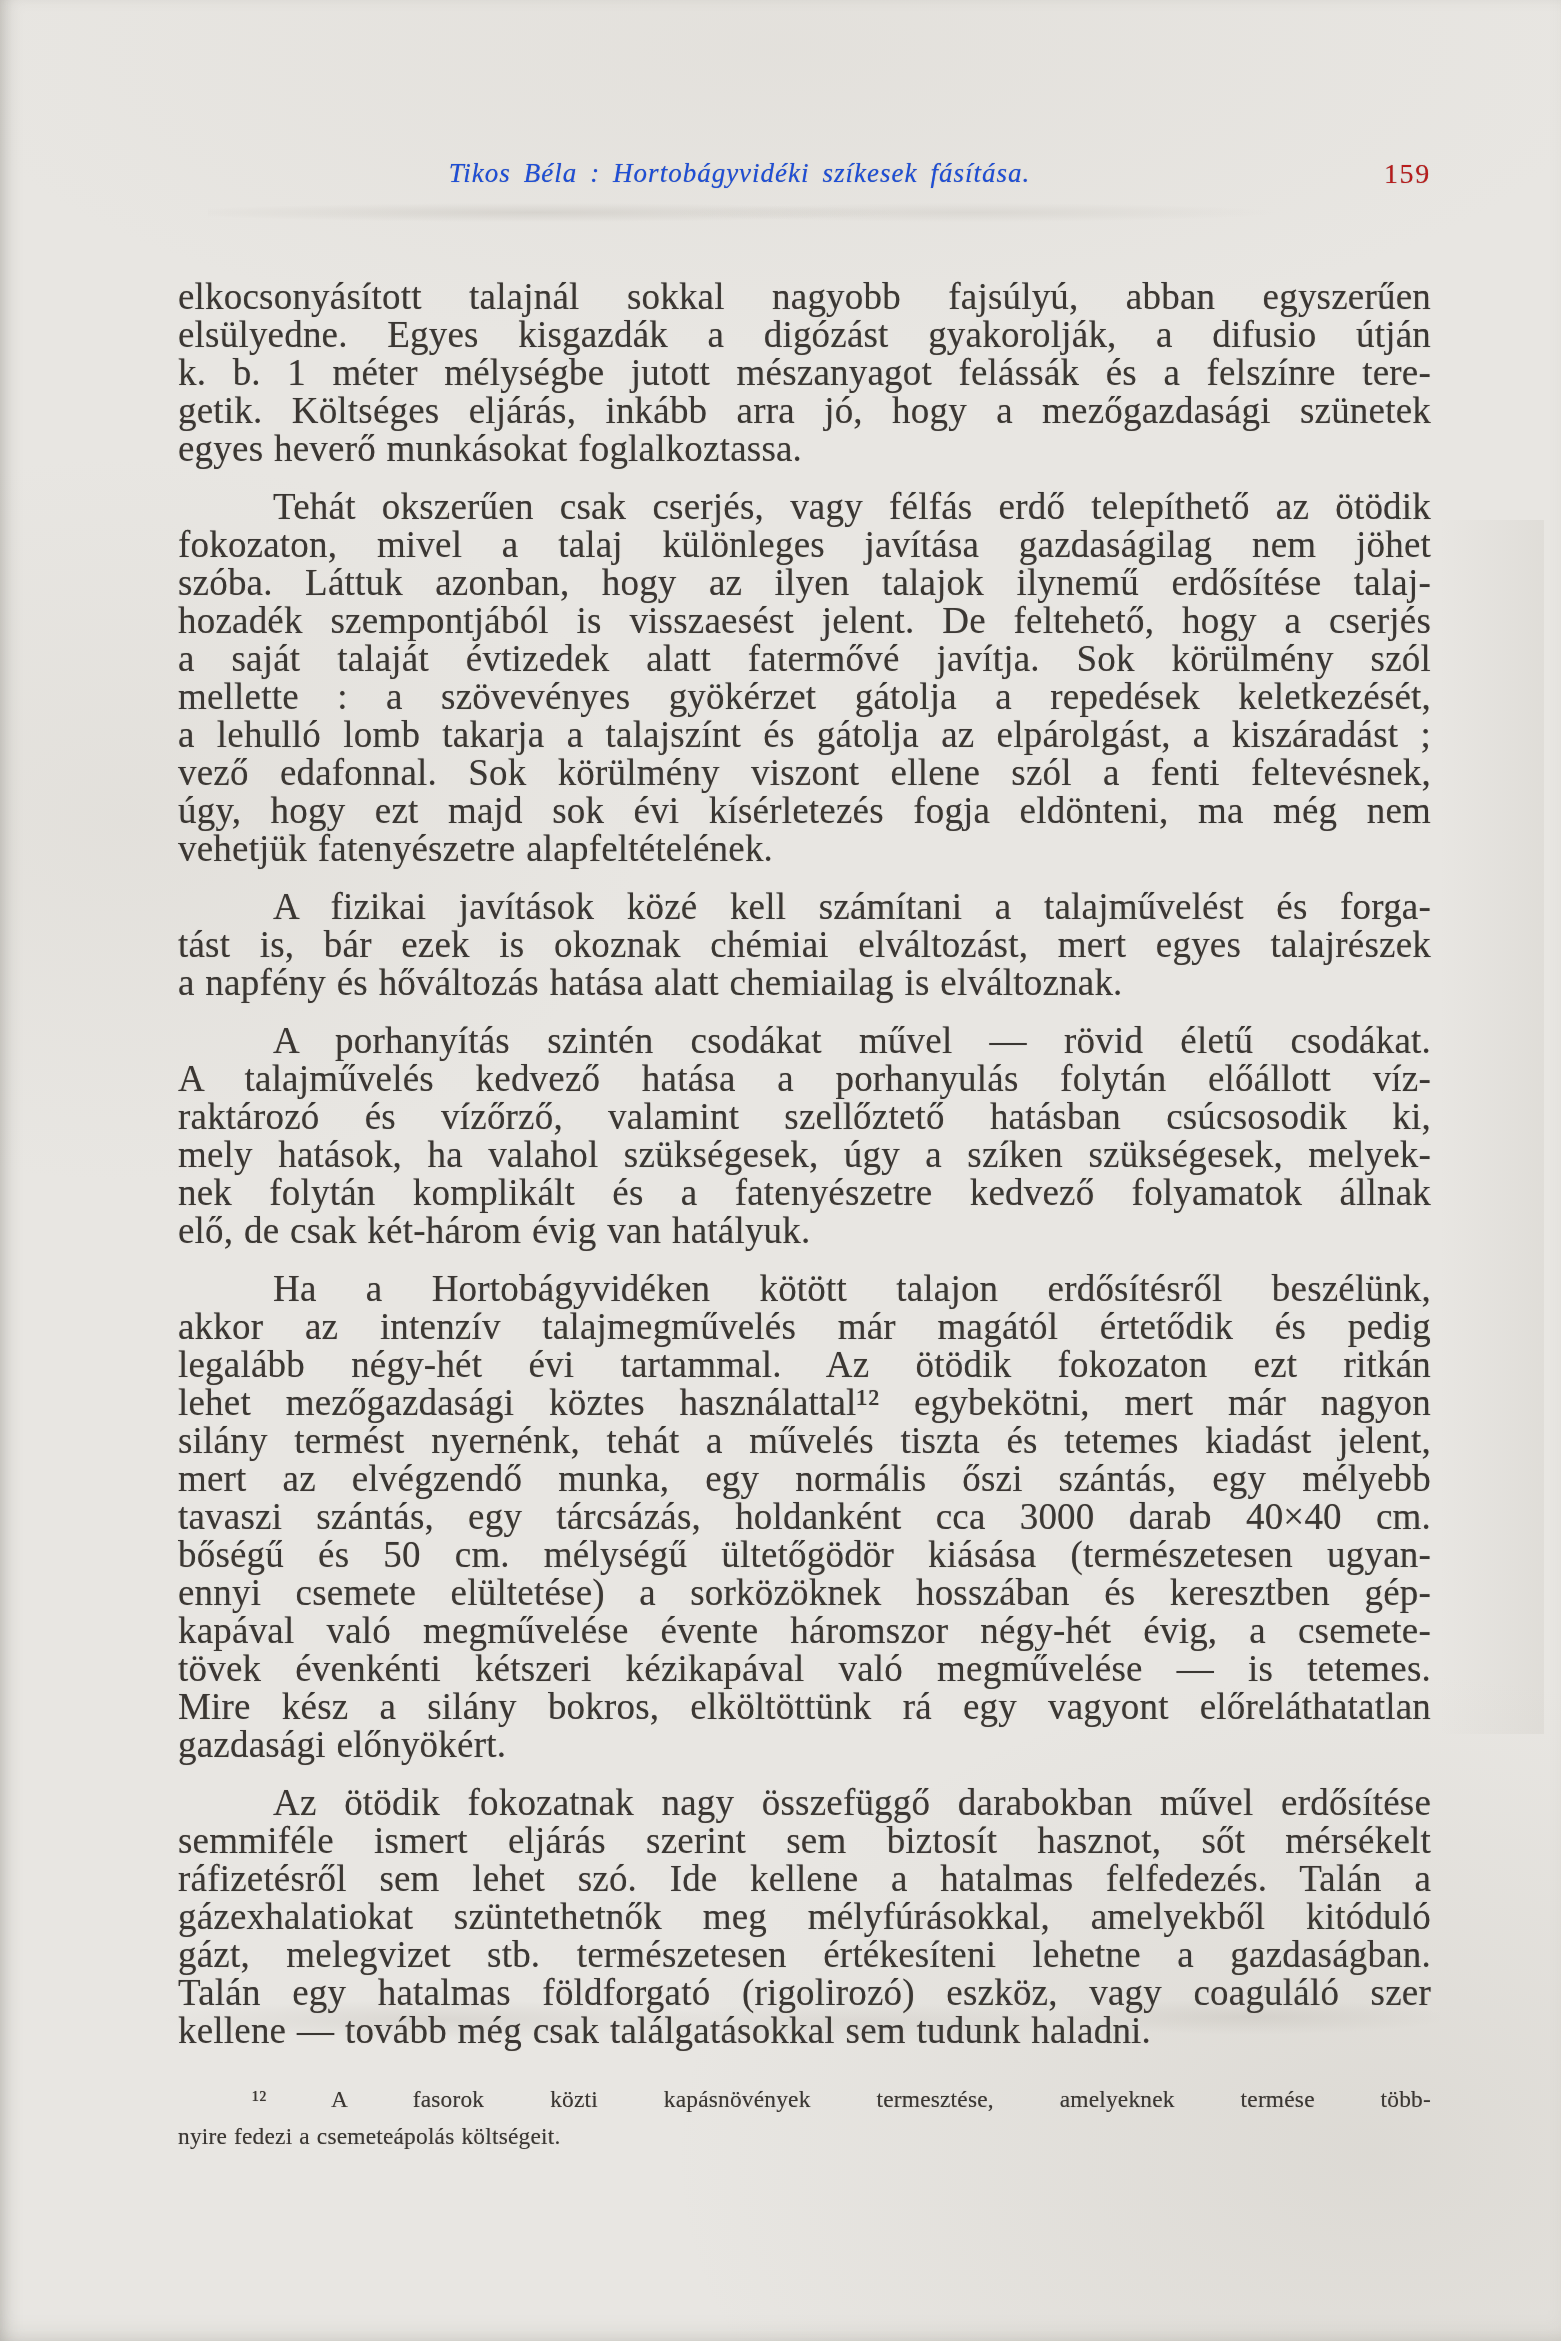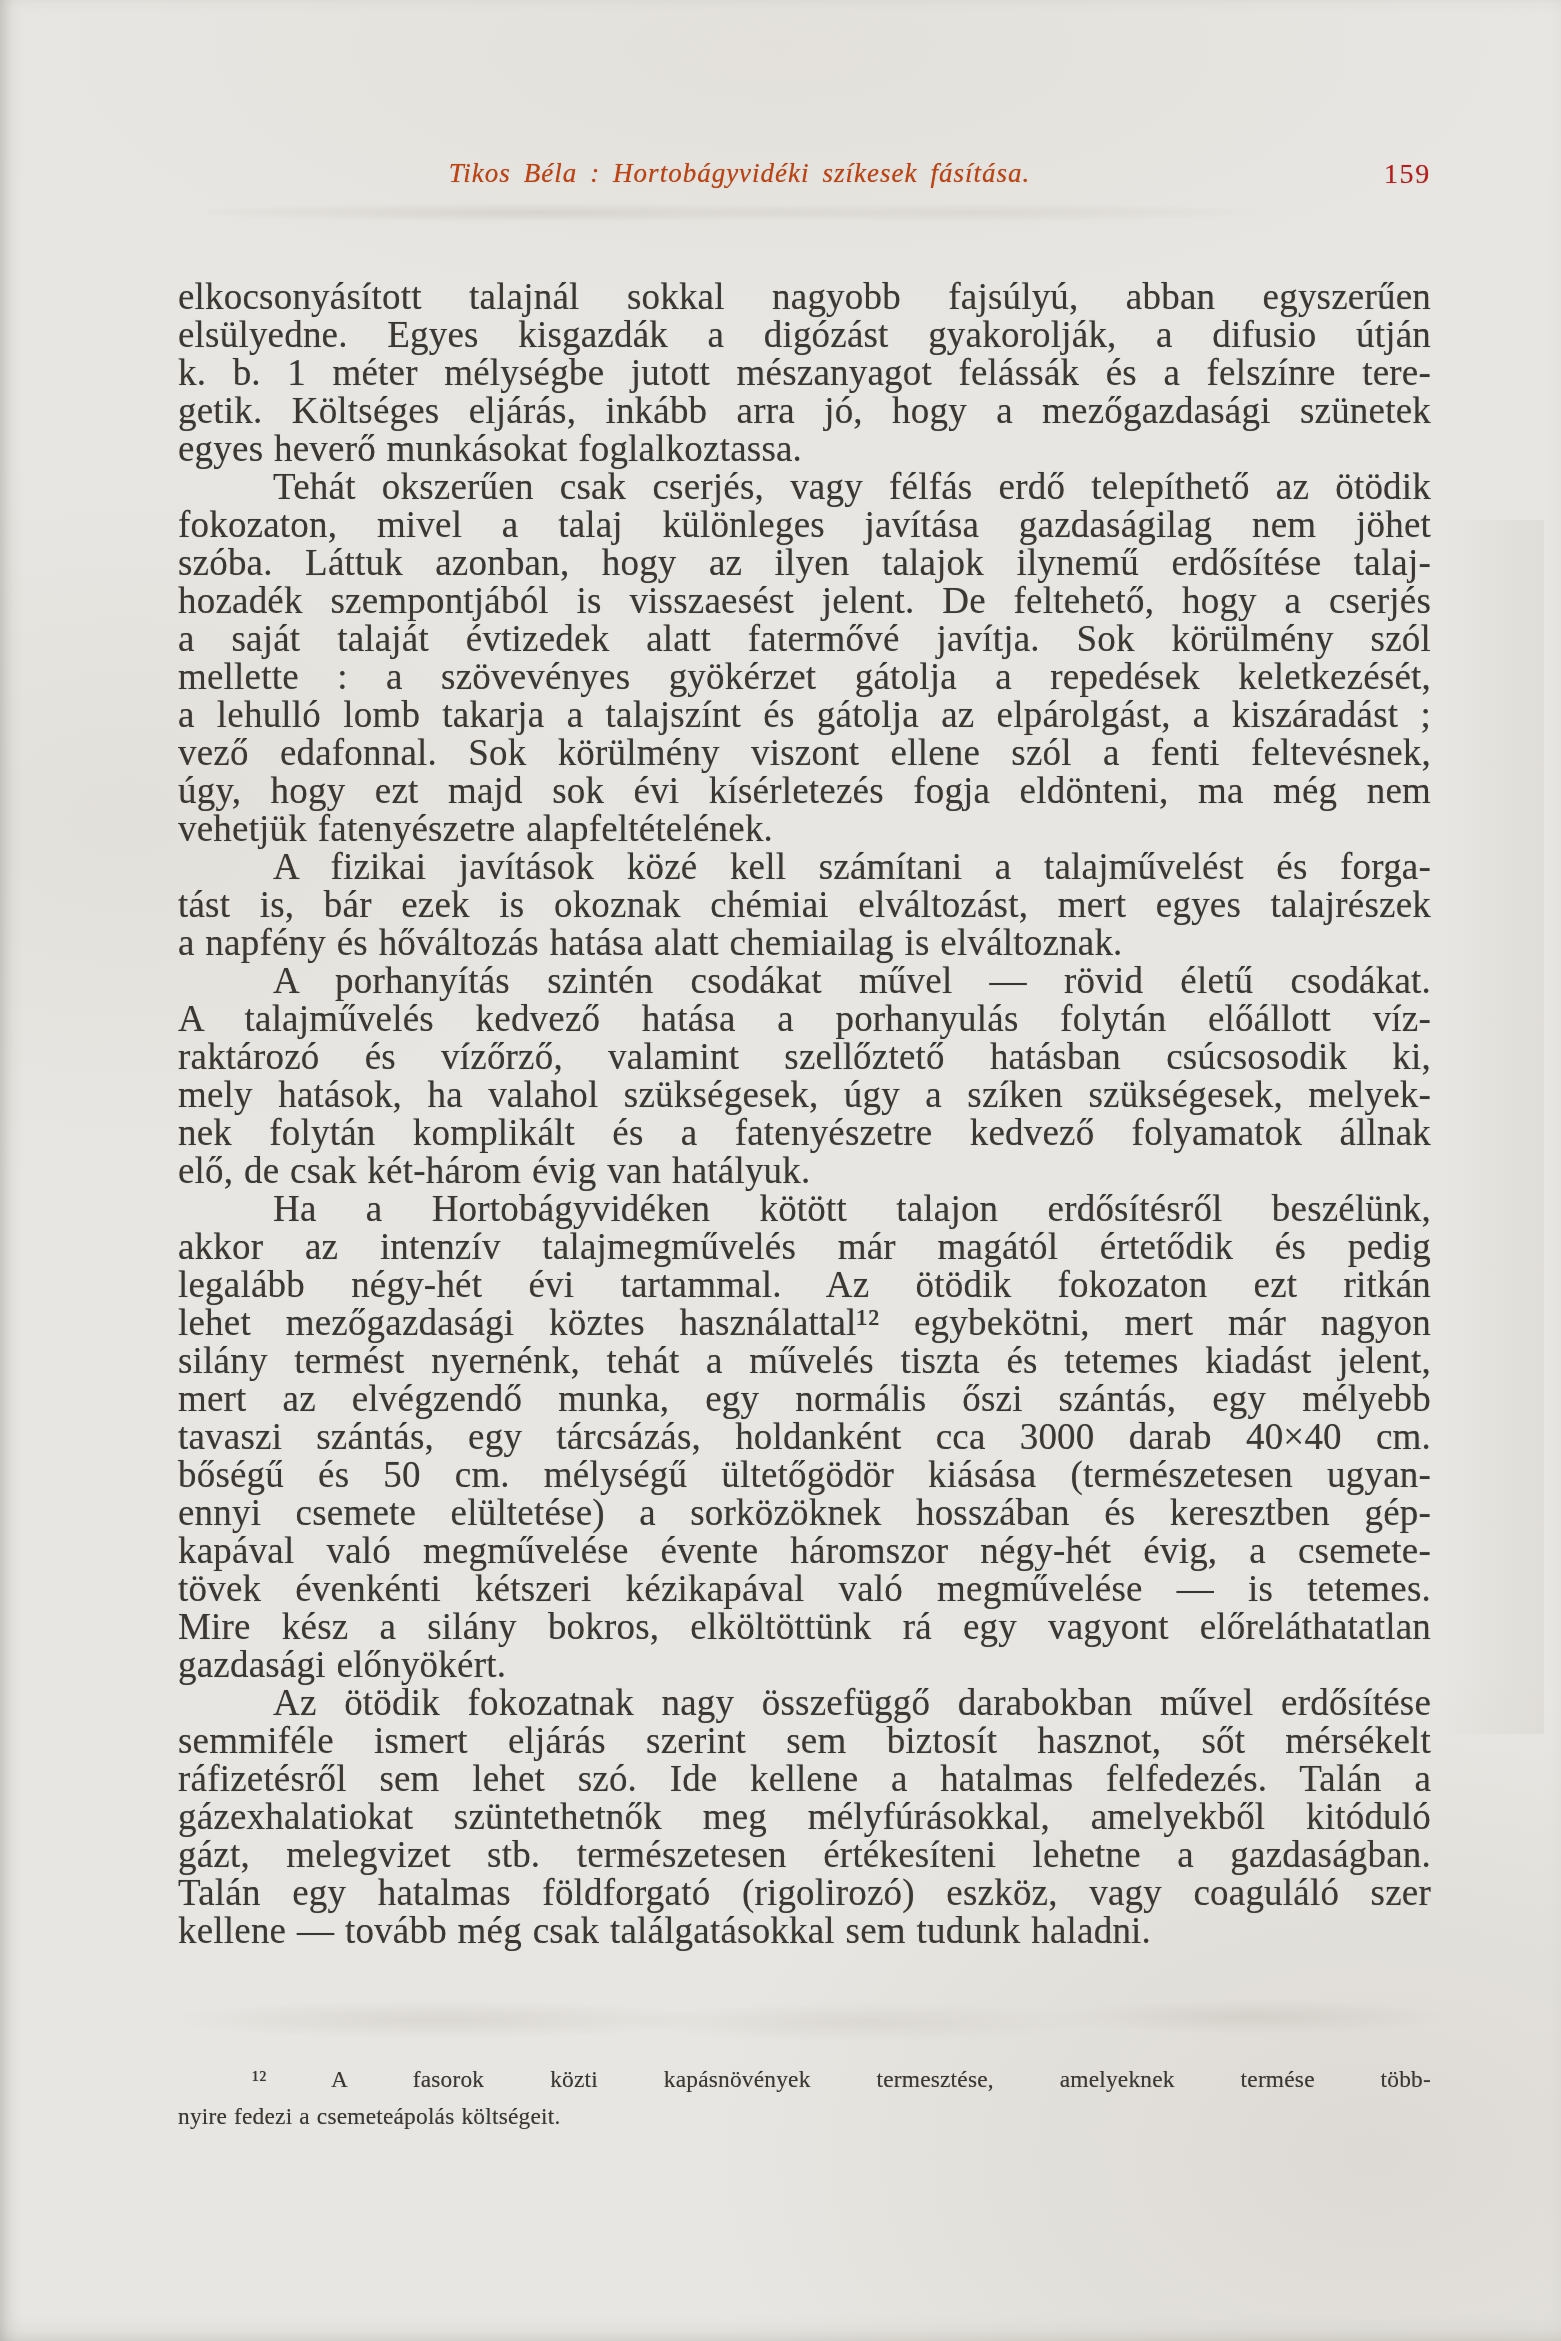--- a/index.html
+++ b/index.html
@@ -11,39 +11,39 @@
       radial-gradient(867px 607px at 8% 35%, rgba(198,193,184,0.16), transparent 60%),
       radial-gradient(1214px 434px at 50% 2%, rgba(205,200,192,0.18), transparent 70%),
       #e8e6e2;
     box-shadow:inset 12px 0 19px -10.4px rgba(90,85,78,0.35), inset 0 -15.6px 26px -15.6px rgba(120,114,104,0.25);
     color:#3b3733;
   }
   .page-header{position:absolute;left:178px;top:158px;width:1253px;height:43px;}
   .running-title{
     position:absolute;left:0;right:130px;text-align:center;
     font-style:italic;font-size:27px;letter-spacing:1px;word-spacing:5.2px;
-    color:#c2410c;text-shadow:0 0 0.9px rgba(70,64,58,0.55);
+    color:#1d4ed8;text-shadow:0 0 0.9px rgba(70,64,58,0.55);
     filter:blur(0.2px);
   }
   .page-number{
     position:absolute;right:0;top:0;font-size:28px;letter-spacing:1.7px;
     color:#b91c1c;text-shadow:0 0 0.9px rgba(70,64,58,0.5);
   }
   .page-body{
     position:absolute;left:178px;top:278px;width:1253px;
     font-size:37px;line-height:38px;
     text-shadow:0 0 0.8px rgba(72,66,60,0.5);
     letter-spacing:0.2px;word-spacing:1.3px;
   }
   .line{
     display:block;text-align:justify;text-align-last:justify;text-justify:inter-word;
     white-space:normal;
   }
   .line.end{text-align-last:left;}
-  .line.ind{text-indent:95px;}
+  .line.ind{text-indent:95px;margin-top:20px;}
   .footnote{
     position:absolute;left:178px;top:2061px;width:1253px;
     font-size:23.4px;line-height:37px;
     text-shadow:0 0 0.7px rgba(72,66,60,0.5);
     letter-spacing:0.2px;word-spacing:0.9px;
   }
   .footnote .line.ind{text-indent:74px;}
   .artifact{position:absolute;pointer-events:none;}
   .artifact.a1{left:208px;top:201px;width:1093px;height:22.6px;
     background:radial-gradient(48% 60% at 30% 50%, rgba(120,112,100,0.14), transparent 70%),

